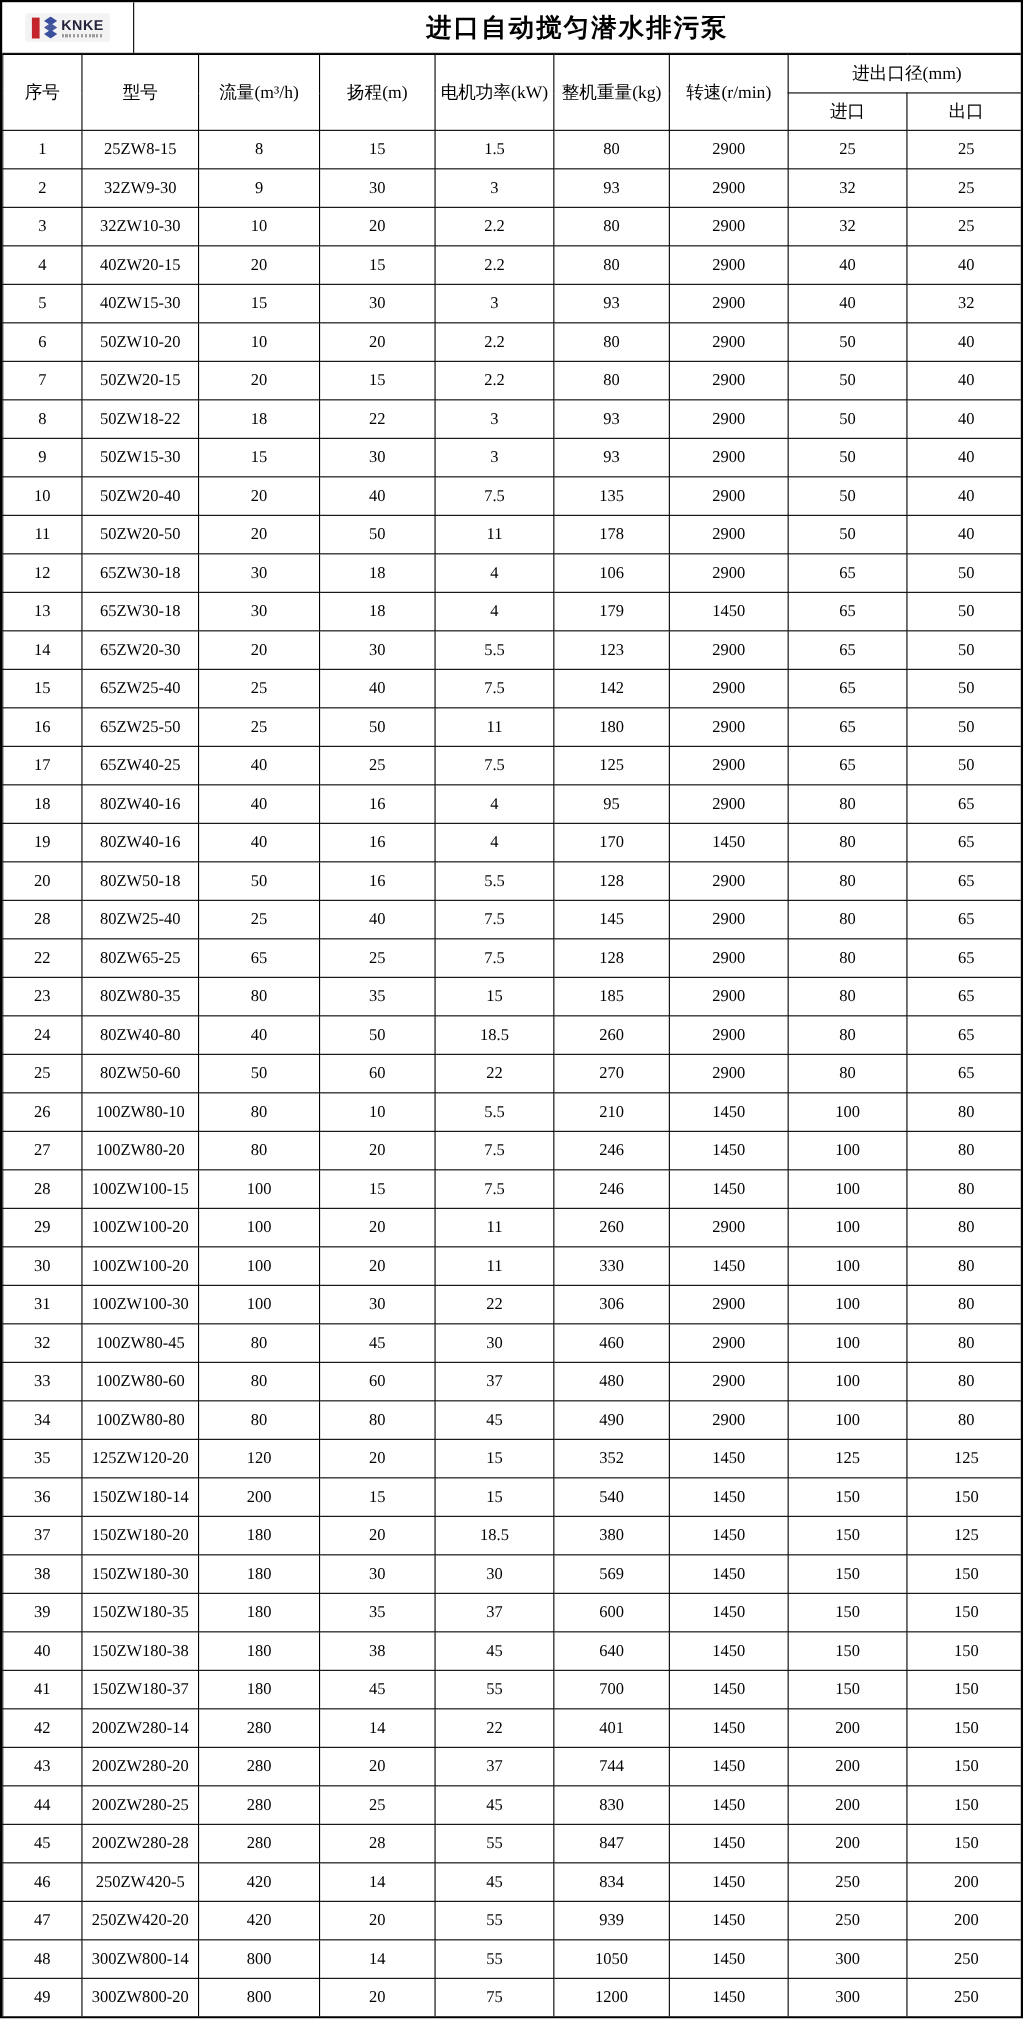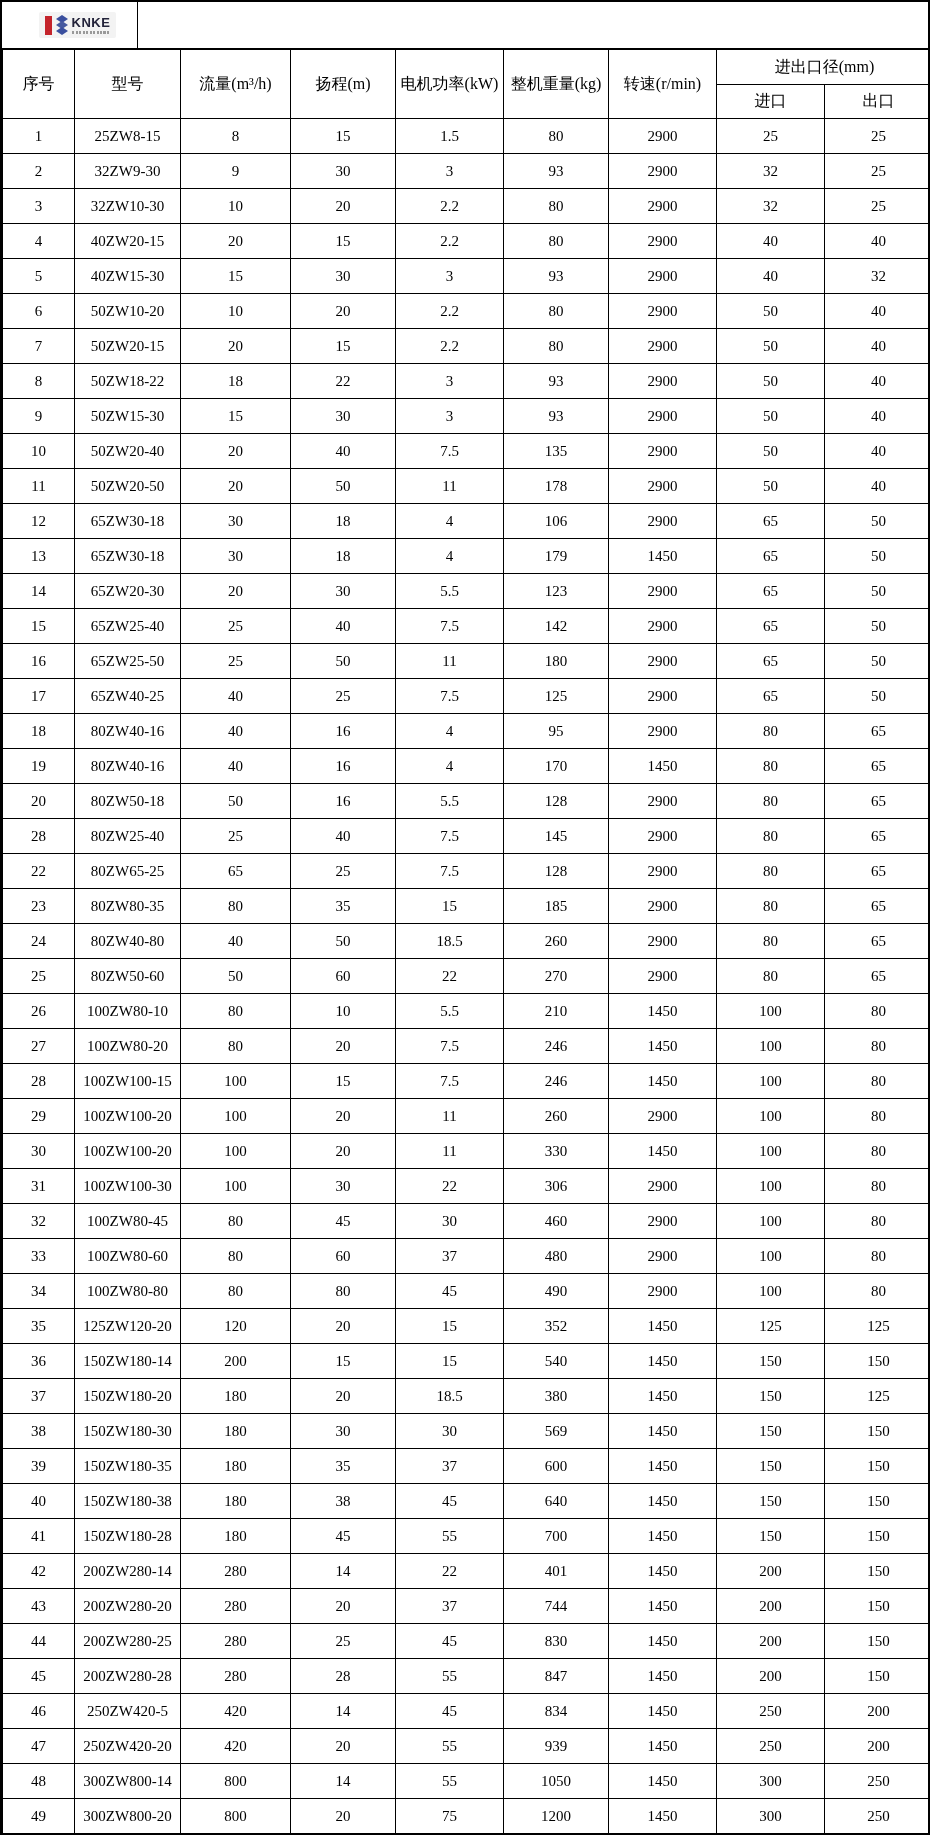--- a/index.html
+++ b/index.html
@@ -14,21 +14,20 @@
     height: 1835px;
     border: 2px solid #000;
     overflow: hidden;
     background: #fff;
   }
   
   .title-row {
     display: flex;
     height: 47px;
     border-bottom: 1px solid #000;
-    padding-left: 16px;
   }
   .logo-cell {
     width: 120px;
     border-right: 1px solid #000;
     display: flex;
     align-items: center;
     justify-content: center;
   }
   .logo-box {
     display: flex;
@@ -100,20 +99,21 @@
           <path d="M7 0 L13 4 L7 8 L1 4 Z" fill="#3a4f9e"></path>
           <path d="M7 6 L13 10 L7 14 L1 10 Z" fill="#46599f"></path>
           <path d="M7 12 L13 16 L7 20 L1 16 Z" fill="#3a4f9e"></path>
         </svg>
         <div class="logo-text-wrap">
           <span class="logo-brand">KNKE</span>
           <span class="logo-tagline"></span>
         </div>
       </div>
     </div>
+    <div class="title-cell">进口自动搅匀潜水排污泵</div>
   </div>
 
   <table>
     <colgroup>
       <col style="width:72px">
       <col style="width:106px">
       <col style="width:110px">
       <col style="width:105px">
       <col style="width:108px">
       <col style="width:105px">
@@ -573,21 +573,21 @@
           <td>180</td>
           <td>38</td>
           <td>45</td>
           <td>640</td>
           <td>1450</td>
           <td>150</td>
           <td>150</td>
         </tr>
         <tr>
           <td>41</td>
-          <td>150ZW180-28</td>
+          <td>150ZW180-37</td>
           <td>180</td>
           <td>45</td>
           <td>55</td>
           <td>700</td>
           <td>1450</td>
           <td>150</td>
           <td>150</td>
         </tr>
         <tr>
           <td>42</td>

